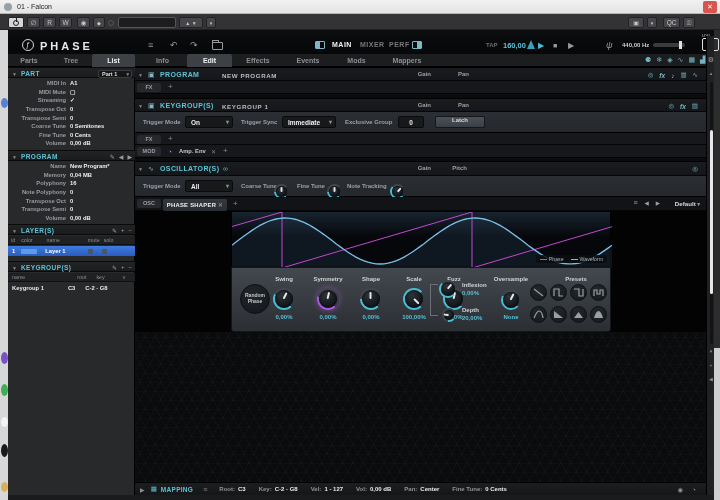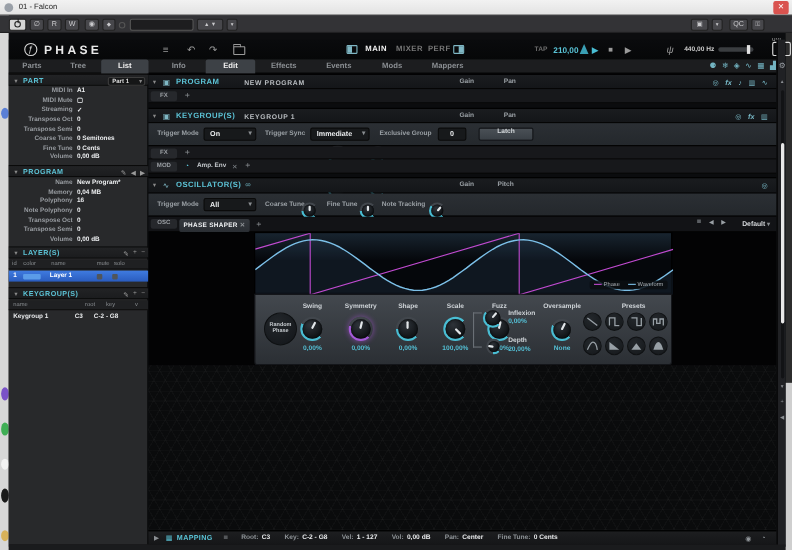--- a/index.html
+++ b/index.html
@@ -198,21 +198,21 @@
     <span class="hico" style="left:140px;">≡</span>
     <span class="hico" style="left:162px;">↶</span>
     <span class="hico" style="left:182px;">↷</span>
     <span class="folder-ico"></span>
     <span class="panel-ico" style="left:307px;"></span>
     <span class="vtab on" style="left:324px;">MAIN</span>
     <span class="vtab" style="left:352px;">MIXER</span>
     <span class="vtab" style="left:381px;">PERF</span>
     <span class="panel-ico r" style="left:404px;"></span>
     <span class="tap">TAP</span>
-    <span class="bpm">210,00</span>
+    <span class="bpm">160,00</span>
     <span class="metro"></span>
     <span class="trans" style="left:530px;color:#49bdd3;">▶</span>
     <span class="trans" style="left:545px;color:#9a9a9a;font-size:7px;top:6px;">■</span>
     <span class="trans" style="left:560px;color:#9a9a9a;">▶</span>
     <span class="fork">ψ</span>
     <span class="tune">440,00 Hz</span>
     <span class="hslider">
         <span class="thumb"></span>
       </span>
     <span class="uvi-lbl">UVI</span>

